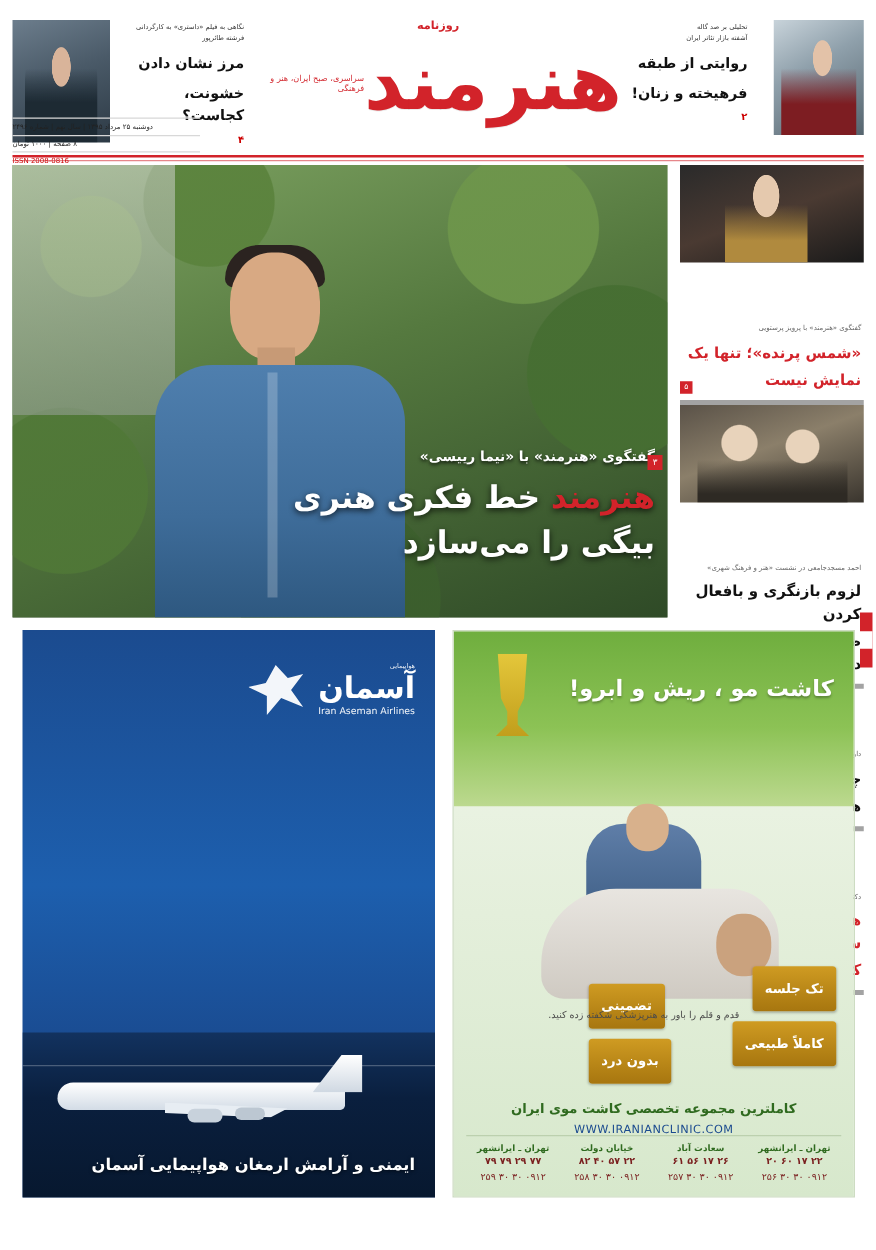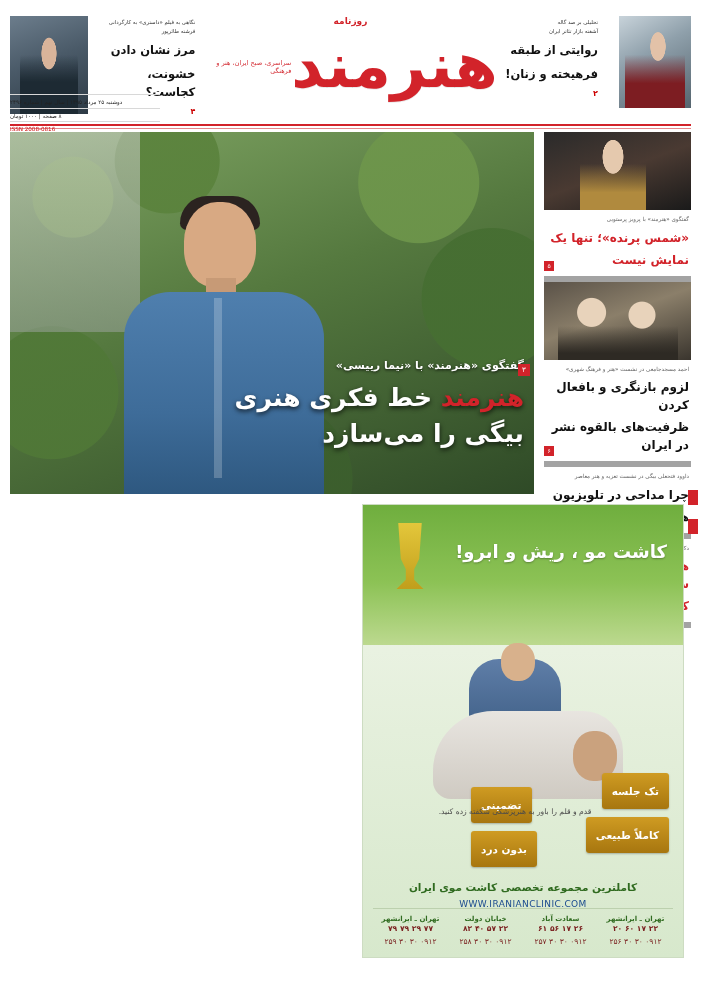--- a/index.html
+++ b/index.html
@@ -175,21 +175,21 @@
     background: radial-gradient(ellipse at 50% 24%, #e5c9ae 0 22%, rgba(0,0,0,0) 23%),
                 linear-gradient(180deg, rgba(0,0,0,0) 34%, #b08a3e 75%);
   }
   .sp2 { background: linear-gradient(160deg,#5a5248 0%,#8b7f6a 45%,#3a352e 100%); }
   .sp2::after{
     content:""; position:absolute; left:14px; top:10px; width:120px; height:68px;
     background: radial-gradient(circle at 28% 30%, #e8d3bb 0 14px, rgba(0,0,0,0) 15px),
                 radial-gradient(circle at 70% 34%, #e8d3bb 0 13px, rgba(0,0,0,0) 14px),
                 linear-gradient(180deg, rgba(0,0,0,0) 50%, #2e2a24 90%);
   }
-  .side-item { padding: 5px 2px 7px 2px; border-bottom: 6px solid #a3a3a3; position: relative; text-align: right; direction: rtl; }
+  .side-item { padding: 5px 2px 7px 2px; border-bottom: 4px solid #a3a3a3; position: relative; text-align: right; direction: rtl; margin-top: 44px; }
   .side-kicker { font-size: 5.6px; color: #666; line-height: 1.7; }
   .side-head { font-size: 12px; font-weight: bold; color: #111; line-height: 1.5; margin-top: 4px; }
   .side-head.red { color: #d2232a; }
   .side-num {
     position: absolute; left: 0; bottom: 5px; width: 10px; height: 10px;
     background: #d2232a; color: #fff; font-size: 6px; text-align: center; line-height: 10px;
   }
 
   
   .edge-bar {
@@ -415,20 +415,37 @@
       <div class="side-kicker">دکتر حسن قاضی زاده‌هاشمی وزیر بهداشت</div>
       <div class="side-head red">هنرمندان در حوزه سلامت</div>
       <div class="side-head red">کمک کنند</div>
       <div class="side-num">۸</div>
     </div>
   </div>
 
   <div class="edge-bar"></div>
   <div class="edge-bar-w"></div>
 
+  <div class="ad-left">
+    <div class="aseman-logo">
+      <div class="aseman-bird"></div>
+      <div class="aseman-tiny">هواپیمایی</div>
+      <div class="aseman-fa">آسمان</div>
+      <div class="aseman-sub">Iran Aseman Airlines</div>
+    </div>
+    <div class="runway"></div>
+    <div class="plane">
+      <div class="fuse"></div>
+      <div class="tail"></div>
+      <div class="wing"></div>
+      <div class="eng1"></div>
+      <div class="eng2"></div>
+    </div>
+    <div class="ad-left-slogan">ایمنی و آرامش ارمغان هواپیمایی آسمان</div>
+  </div>
 
   <div class="ad-right">
     <div class="ad-right-top"></div>
     <div class="ad-trophy"></div>
     <div class="ad-right-title">کاشت مو ، ریش و ابرو!</div>
 
     <div class="ad-people">
       <div class="kid"></div>
       <div class="khead"></div>
       <div class="man"></div>

